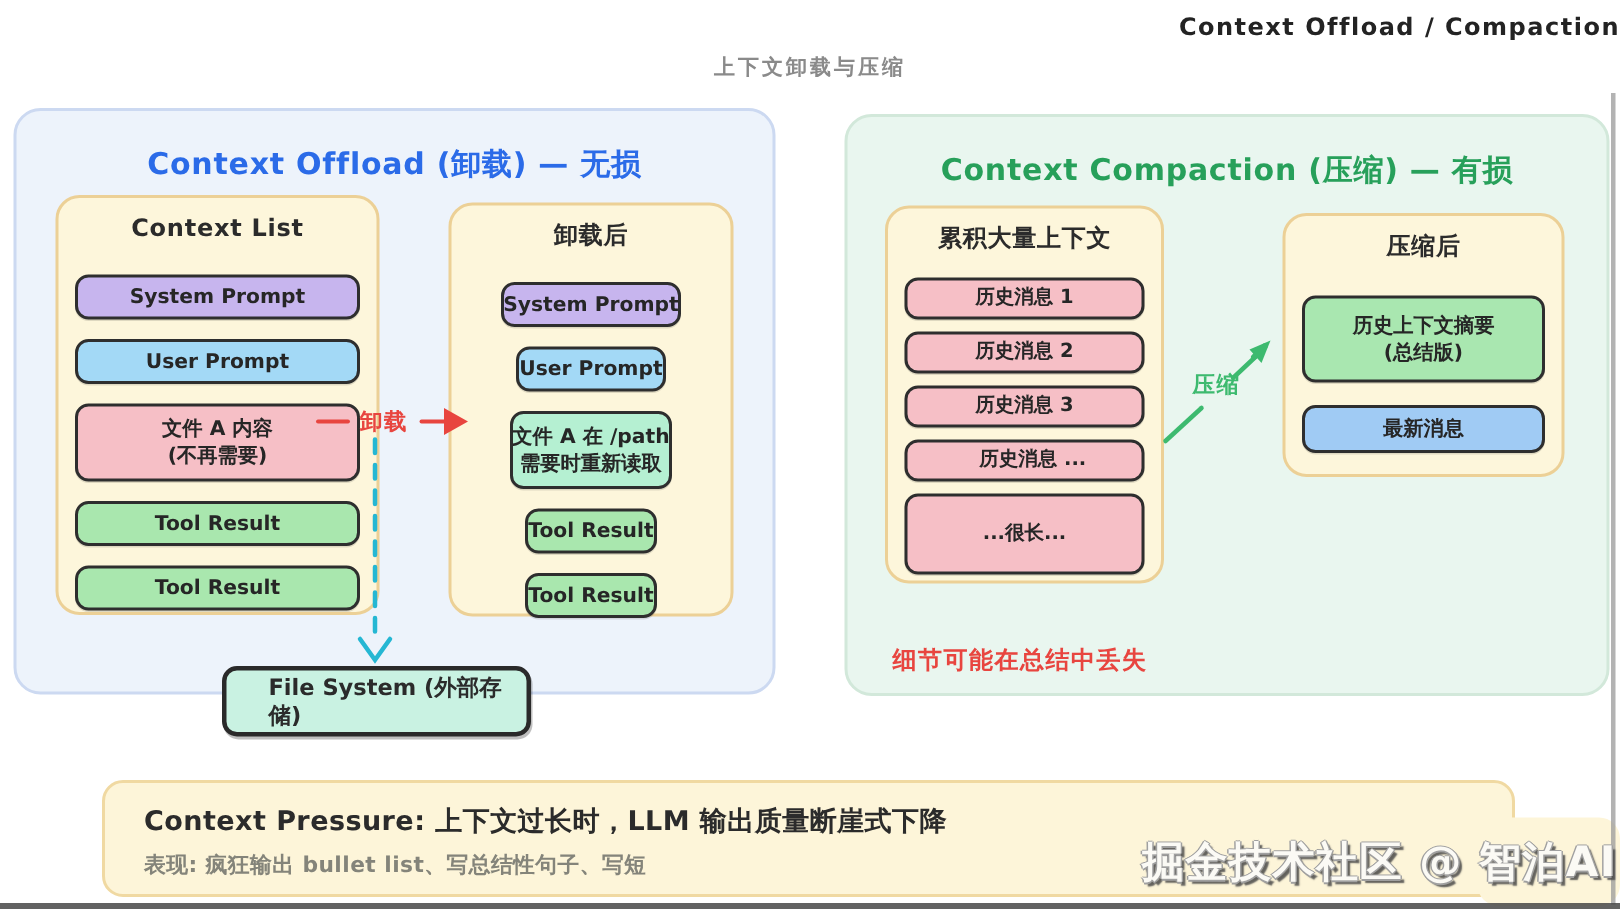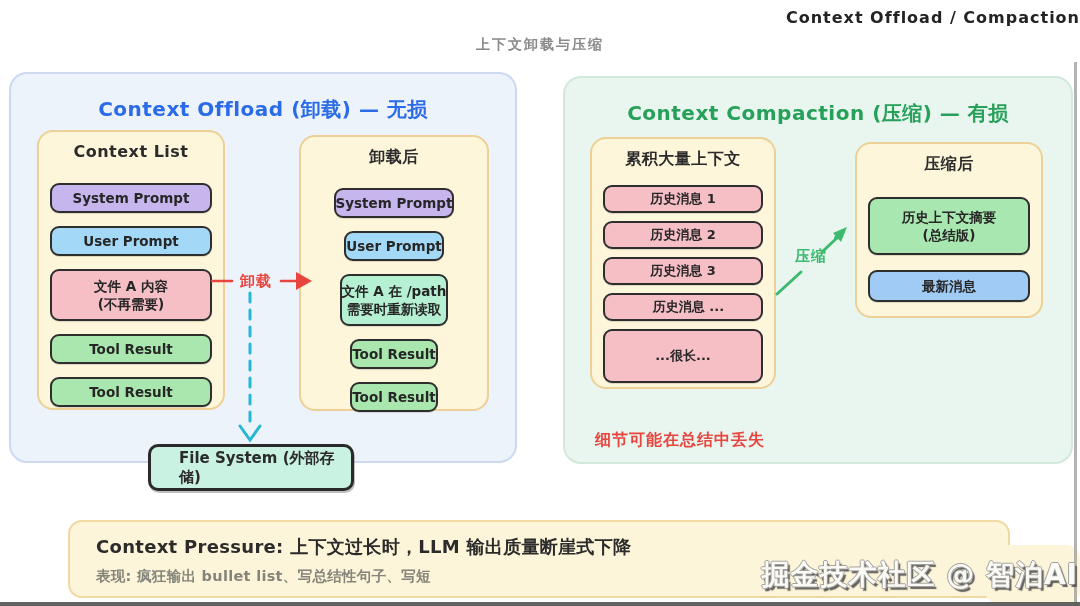--- a/index.html
+++ b/index.html
@@ -19,21 +19,21 @@
     background:#e9f6ef; border:2px solid #d2e8da; }
   .panel-heading { position:absolute; left:0; top:22px; width:100%; text-align:center;
     font-size:20px; font-weight:700; letter-spacing:0.5px; }
   .panel-offload .panel-heading { color:#2b6be8; }
   .panel-compaction .panel-heading { color:#27a05a; }
 
   .card { position:absolute; background:#fdf6db; border:2px solid #ecd096; border-radius:16px;
     padding:10px 11px 12px; display:flex; flex-direction:column; }
   .card-title { text-align:center; font-size:16px; font-weight:700; color:#2b2b2b;
     height:20px; line-height:20px; margin-bottom:10px; letter-spacing:0.5px; }
-  .card-before  { left:26px;  top:56px; width:188px; height:280px; gap:13px; }
+  .card-before  { left:26px;  top:56px; width:216px; height:280px; gap:13px; }
   .card-after   { left:288px; top:61px; width:190px; height:276px; gap:13px;align-items:center; }
   .card-history { left:25px;  top:59px; width:186px; height:252px; gap:8px; }
   .card-compact { left:290px; top:64px; width:188px; height:176px; gap:15px; }
   .card-before .card-title, .card-after .card-title, .card-history .card-title, .card-compact .card-title { margin-bottom:8px; }
 
   .mbox { border:2.5px solid #2e2e2e; border-radius:9px; height:30px; flex:none;
     display:flex; align-items:center; justify-content:center; text-align:center;
     font-size:13.5px; font-weight:600; color:#262626; white-space:pre-line; line-height:1.35;
     box-shadow:0 1px 0 rgba(0,0,0,0.12); }
   .mbox.two-line { height:52px; }

